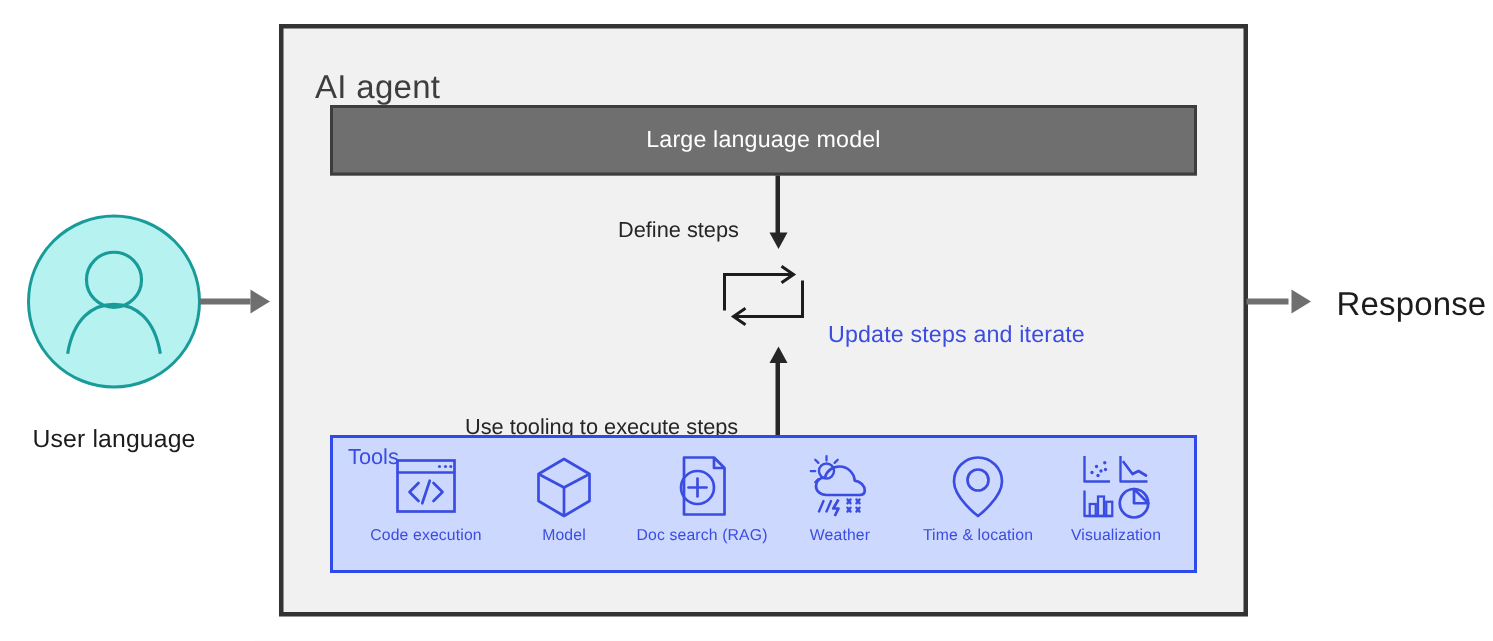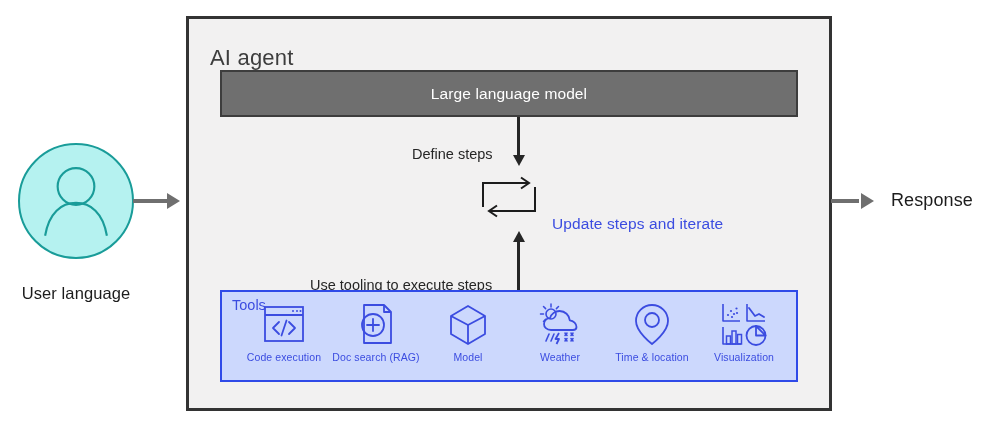--- a/index.html
+++ b/index.html
@@ -211,21 +211,21 @@
     text-align: center;
     white-space: nowrap;
     letter-spacing: 0.1px;
   }
 
   
   .response-label {
     position: absolute;
     left: 891px;
     top: 190px;
-    font-size: 18px;
+    font-size: 22px;
     color: #1c1c1c;
     letter-spacing: 0.1px;
   }
 </style>
 </head>
 <body>
 
 <div id="canvas">
 
   <div class="user-circle">
@@ -285,39 +285,39 @@
           <path d="M 28 21 L 34 27 L 28 33" fill="none" stroke="#3b4ce0" stroke-width="1.8" stroke-linecap="round" stroke-linejoin="round"></path>
           <line x1="25.5" y1="19.5" x2="20.5" y2="34.5" stroke="#3b4ce0" stroke-width="1.8" stroke-linecap="round"></line>
         </svg>
       </div>
       <div class="tool-label">Code execution</div>
     </div>
 
     <div class="tool-item">
       <div class="tool-icon">
         <svg width="46" height="46" viewBox="0 0 46 46">
+          <path d="M 23 5 L 40 15 L 40 33 L 23 43 L 6 33 L 6 15 Z" fill="none" stroke="#3b4ce0" stroke-width="1.8" stroke-linejoin="round"></path>
+          <path d="M 6 15 L 23 24 L 40 15" fill="none" stroke="#3b4ce0" stroke-width="1.8" stroke-linejoin="round"></path>
+          <line x1="23" y1="24" x2="23" y2="43" stroke="#3b4ce0" stroke-width="1.8"></line>
+        </svg>
+      </div>
+      <div class="tool-label">Model</div>
+    </div>
+
+    <div class="tool-item">
+      <div class="tool-icon">
+        <svg width="46" height="46" viewBox="0 0 46 46">
           <path d="M 11 4 L 31 4 L 38 11 L 38 42 L 11 42 Z" fill="none" stroke="#3b4ce0" stroke-width="1.8" stroke-linejoin="round"></path>
           <path d="M 31 4 L 31 11 L 38 11" fill="none" stroke="#3b4ce0" stroke-width="1.8" stroke-linejoin="round"></path>
           <circle cx="20" cy="24" r="11" fill="none" stroke="#3b4ce0" stroke-width="1.8"></circle>
           <line x1="20" y1="18" x2="20" y2="30" stroke="#3b4ce0" stroke-width="1.8" stroke-linecap="round"></line>
           <line x1="14" y1="24" x2="26" y2="24" stroke="#3b4ce0" stroke-width="1.8" stroke-linecap="round"></line>
         </svg>
       </div>
       <div class="tool-label">Doc search (RAG)</div>
-    </div>
-
-    <div class="tool-item">
-      <div class="tool-icon">
-        <svg width="46" height="46" viewBox="0 0 46 46">
-          <path d="M 23 5 L 40 15 L 40 33 L 23 43 L 6 33 L 6 15 Z" fill="none" stroke="#3b4ce0" stroke-width="1.8" stroke-linejoin="round"></path>
-          <path d="M 6 15 L 23 24 L 40 15" fill="none" stroke="#3b4ce0" stroke-width="1.8" stroke-linejoin="round"></path>
-          <line x1="23" y1="24" x2="23" y2="43" stroke="#3b4ce0" stroke-width="1.8"></line>
-        </svg>
-      </div>
-      <div class="tool-label">Model</div>
     </div>
 
     <div class="tool-item">
       <div class="tool-icon">
         <svg width="46" height="46" viewBox="0 0 46 46">
           <circle cx="14" cy="13" r="5" fill="none" stroke="#3b4ce0" stroke-width="1.6"></circle>
           <g stroke="#3b4ce0" stroke-width="1.5" stroke-linecap="round">
             <line x1="14" y1="3" x2="14" y2="6"></line>
             <line x1="6.5" y1="5.5" x2="8.6" y2="7.6"></line>
             <line x1="3.5" y1="13" x2="6.5" y2="13"></line>

